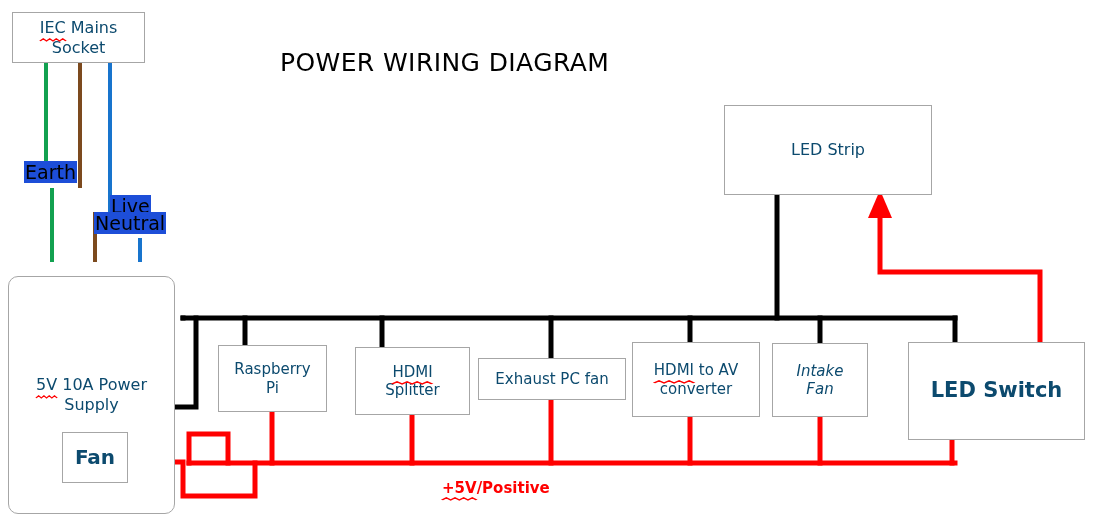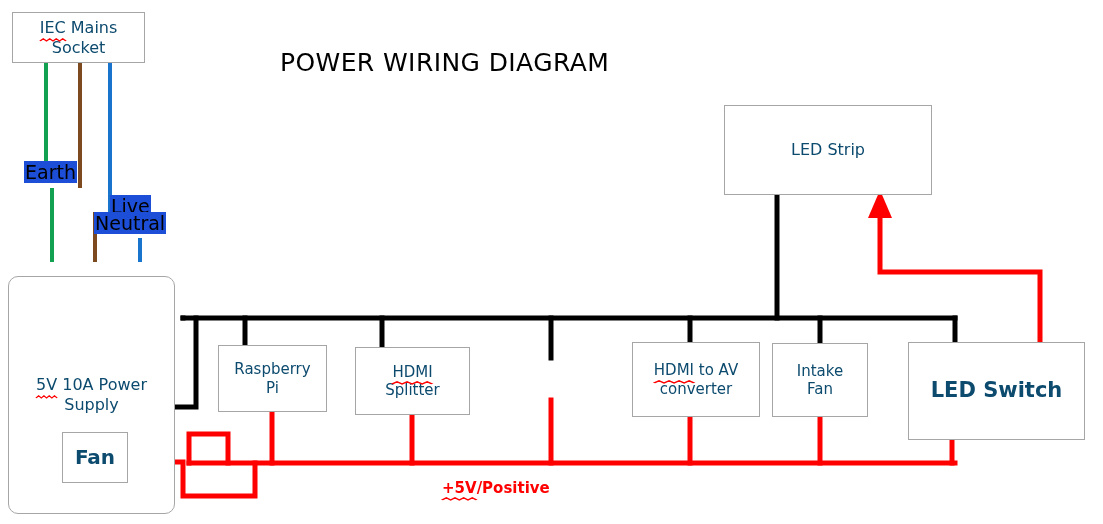--- a/index.html
+++ b/index.html
@@ -174,29 +174,32 @@
 Pi</span>
   </div>
 
   <div class="node" style="left:355px; top:347px; width:115px; height:68px; font-size:15px;">
     <span class="node-label"><span class="sq-wrap">HDMI<svg class="squig" preserveAspectRatio="none" viewBox="0 0 12 4">
             <path d="M0 3 L1.5 0.8 L3 3 L4.5 0.8 L6 3 L7.5 0.8 L9 3 L10.5 0.8 L12 3" stroke="#ff0000" stroke-width="0.9" fill="none"></path>
           </svg></span>
 Splitter</span>
   </div>
 
+  <div class="node" style="left:478px; top:358px; width:148px; height:42px; font-size:15px;">
+    <span class="node-label">Exhaust PC fan</span>
+  </div>
 
   <div class="node" style="left:632px; top:342px; width:128px; height:75px; font-size:15px;">
     <span class="node-label"><span class="sq-wrap">HDMI<svg class="squig" preserveAspectRatio="none" viewBox="0 0 12 4">
             <path d="M0 3 L1.5 0.8 L3 3 L4.5 0.8 L6 3 L7.5 0.8 L9 3 L10.5 0.8 L12 3" stroke="#ff0000" stroke-width="0.9" fill="none"></path>
           </svg></span> to AV
 converter</span>
   </div>
 
-  <div class="node" style="left:772px; top:343px; width:96px; height:74px; font-size:15px;">
+  <div class="node" style="left:772px; top:343px; width:96px; height:74px; font-size:15px;font-style:italic;">
     <span class="node-label">Intake
 Fan</span>
   </div>
 
   <div class="node" style="left:908px; top:342px; width:177px; height:98px; font-size:21px; font-weight:bold;">
     <span class="node-label">LED Switch</span>
   </div>
 
   <div class="node" style="left:724px; top:105px; width:208px; height:90px; font-size:16px;">
     <span class="node-label">LED Strip</span>

